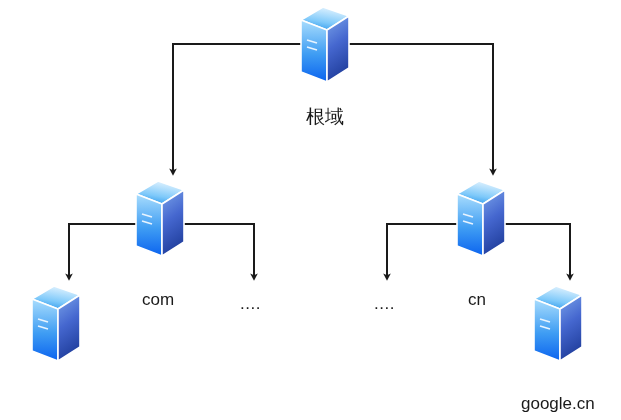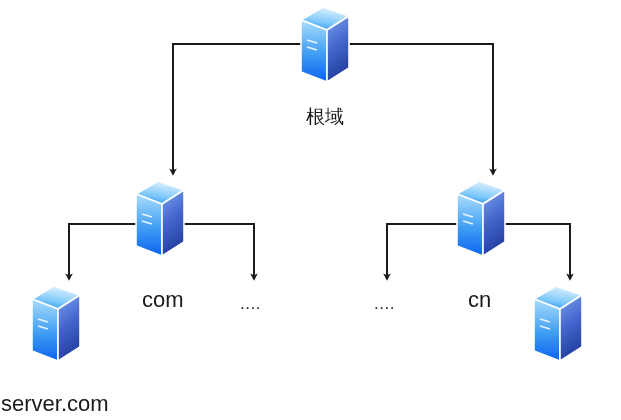--- a/index.html
+++ b/index.html
@@ -24,21 +24,21 @@
   }
   .node {
     position: absolute;
   }
   .node svg {
     display: block;
   }
   .label {
     position: absolute;
     color: #1a1a1a;
-    font-size: 22px;
+    font-size: 17px;
     line-height: 20px;
     white-space: nowrap;
   }
   .label-cjk {
     font-family: "DejaVu Sans", "Liberation Sans", sans-serif;
     font-size: 19px;
   }
   .dots {
     position: absolute;
     color: #1a1a1a;
@@ -140,25 +140,25 @@
 
   <div class="node" style="left:28px; top:283px;">
     <svg width="56" height="82" viewBox="0 0 56 82" xmlns="http://www.w3.org/2000/svg">
       <polygon points="4,16 26,3 52,12 30,26" fill="url(#gTop)" stroke="#ffffff" stroke-width="1.6"></polygon>
       <polygon points="4,16 30,26 30,78 4,68" fill="url(#gLeft)" stroke="#ffffff" stroke-width="1.6"></polygon>
       <polygon points="30,26 52,12 52,64 30,78" fill="url(#gRight)" stroke="#ffffff" stroke-width="1.6"></polygon>
       <line x1="10" y1="36" x2="20" y2="39" stroke="#e8f4ff" stroke-width="1.6"></line>
       <line x1="10" y1="43" x2="20" y2="46" stroke="#e8f4ff" stroke-width="1.6"></line>
     </svg>
   </div>
-  <div class="label" style="left:1px; top:394px;">server.com</div>
 
   <div class="node" style="left:530px; top:283px;">
     <svg width="56" height="82" viewBox="0 0 56 82" xmlns="http://www.w3.org/2000/svg">
       <polygon points="4,16 26,3 52,12 30,26" fill="url(#gTop)" stroke="#ffffff" stroke-width="1.6"></polygon>
       <polygon points="4,16 30,26 30,78 4,68" fill="url(#gLeft)" stroke="#ffffff" stroke-width="1.6"></polygon>
       <polygon points="30,26 52,12 52,64 30,78" fill="url(#gRight)" stroke="#ffffff" stroke-width="1.6"></polygon>
       <line x1="10" y1="36" x2="20" y2="39" stroke="#e8f4ff" stroke-width="1.6"></line>
       <line x1="10" y1="43" x2="20" y2="46" stroke="#e8f4ff" stroke-width="1.6"></line>
     </svg>
   </div>
+  <div class="label" style="left:521px; top:394px;">google.cn</div>
 
 </div>
 
 </body></html>

